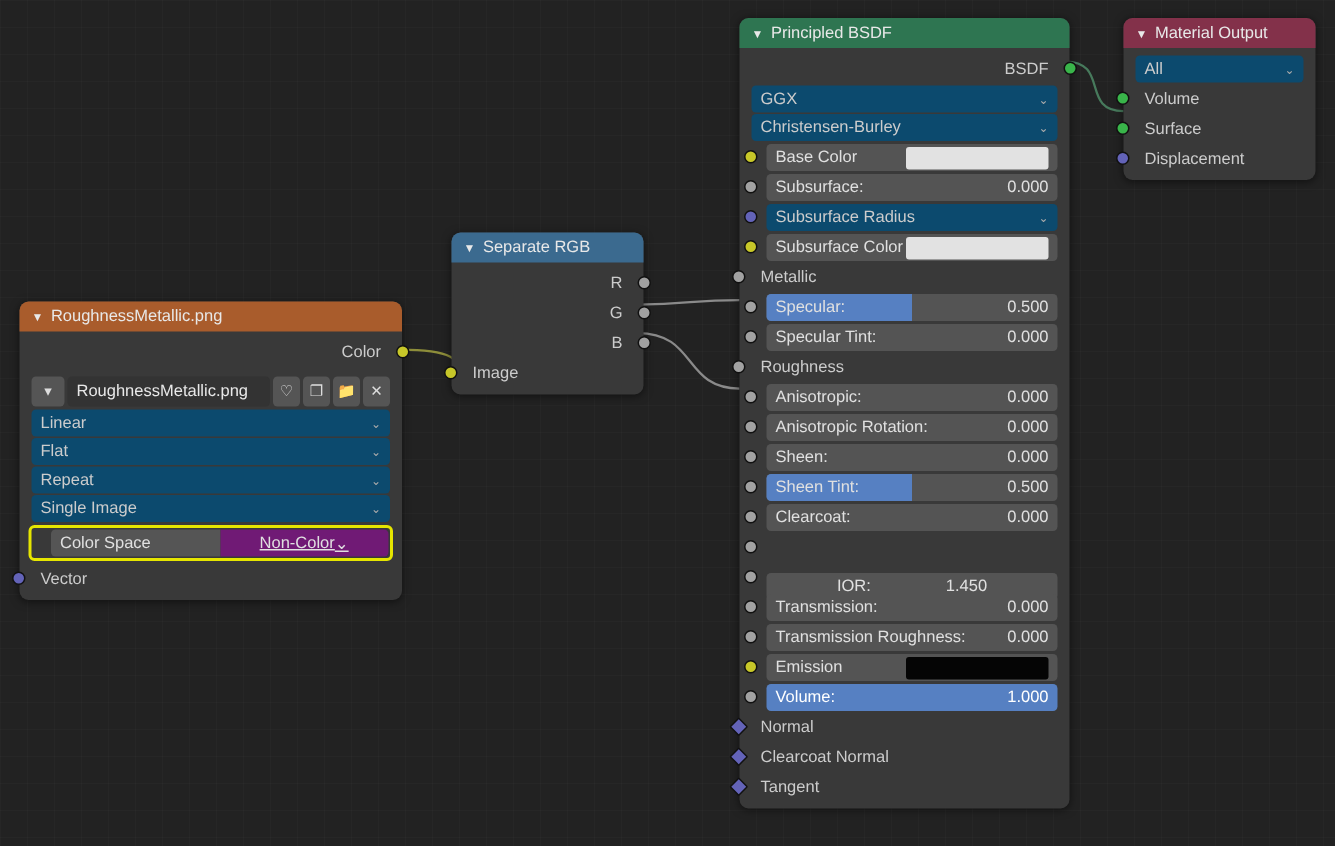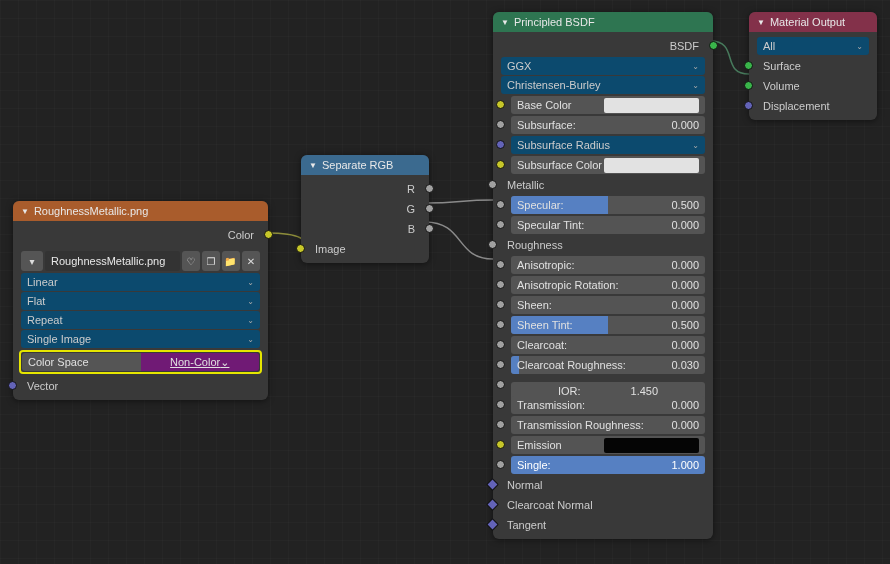--- a/index.html
+++ b/index.html
@@ -121,21 +121,21 @@
   }
   .file-row .ico { width: 22px; }
   .file-row .name { flex:1; background:#333; border-radius:3px; display:flex;align-items:center;padding:0 6px; color:#e8e8e8;}
   .file-row .btn { width: 18px; }
   .hl {
     border: 2px solid #e6e600;
     border-radius: 4px;
     margin: 2px 6px;
     padding: 1px;
   }
-  .hl .pair { display:flex; gap:0; height:18px;}
+  .hl .pair { display:flex; gap:0; height:18px;padding-left:12px;}
   .hl .pair > div {
     background:#555; display:flex;align-items:center;padding:0 6px;color:#e0e0e0;
   }
   .hl .pair .l { width:50%; border-radius:3px 0 0 3px;}
   .hl .pair .r { width:50%; border-radius:0 3px 3px 0; background:#701a75; justify-content:center;text-decoration:underline;}
   svg.wires { position:absolute; top:0; left:0; pointer-events:none; }
 </style>
 </head>
 <body>
 
@@ -323,25 +323,20 @@
     </div>
     <div class="prop-input">
         <div class="socket sock-left sock-grey"></div>
       <div class="prop-row" style="flex:1;">
         <span>Clearcoat:</span>
           <span>0.000</span>
       </div>
     </div>
     <div class="prop-input">
         <div class="socket sock-left sock-grey"></div>
-      <div class="prop-row" style="flex:1;">
-        <div class="fill" style="width:4%;"></div>
-        <span>Clearcoat Roughness:</span>
-          <span>0.030</span>
-      </div>
     </div>
     <div class="prop-input">
         <div class="socket sock-left sock-grey"></div>
       <div class="prop-row" style="flex:1;justify-content:center;gap:50px;margin-top:12px;">
         <span>IOR:</span>
           <span>1.450</span>
       </div>
     </div>
     <div class="prop-input">
         <div class="socket sock-left sock-grey"></div>
@@ -360,21 +355,21 @@
     <div class="prop-input">
         <div class="socket sock-left sock-yellow"></div>
       <div class="prop-row" style="flex:1;">
         <span>Emission</span>
         <div class="swatch swatch-black"></div>
       </div>
     </div>
     <div class="prop-input">
         <div class="socket sock-left sock-grey"></div>
       <div class="prop-row blue" style="flex:1;">
-        <span>Single:</span>
+        <span>Volume:</span>
           <span>1.000</span>
       </div>
     </div>
     <div class="row in">
       <div class="socket sock-left sock-purple sock-diamond"></div>
       <span>Normal</span>
     </div>
     <div class="row in">
       <div class="socket sock-left sock-purple sock-diamond"></div>
       <span>Clearcoat Normal</span>
@@ -391,24 +386,24 @@
     <span class="tri">▼</span>
     <span>Material Output</span>
   </div>
   <div class="node-body">
     <div class="dropdown">
       <span>All</span>
         <span class="chev">⌄</span>
     </div>
     <div class="row in">
       <div class="socket sock-left sock-green"></div>
+      <span>Volume</span>
+    </div>
+    <div class="row in">
+      <div class="socket sock-left sock-green"></div>
       <span>Surface</span>
-    </div>
-    <div class="row in">
-      <div class="socket sock-left sock-green"></div>
-      <span>Volume</span>
     </div>
     <div class="row in">
       <div class="socket sock-left sock-purple"></div>
       <span>Displacement</span>
     </div>
   </div>
 </div>
 
 </body></html>

